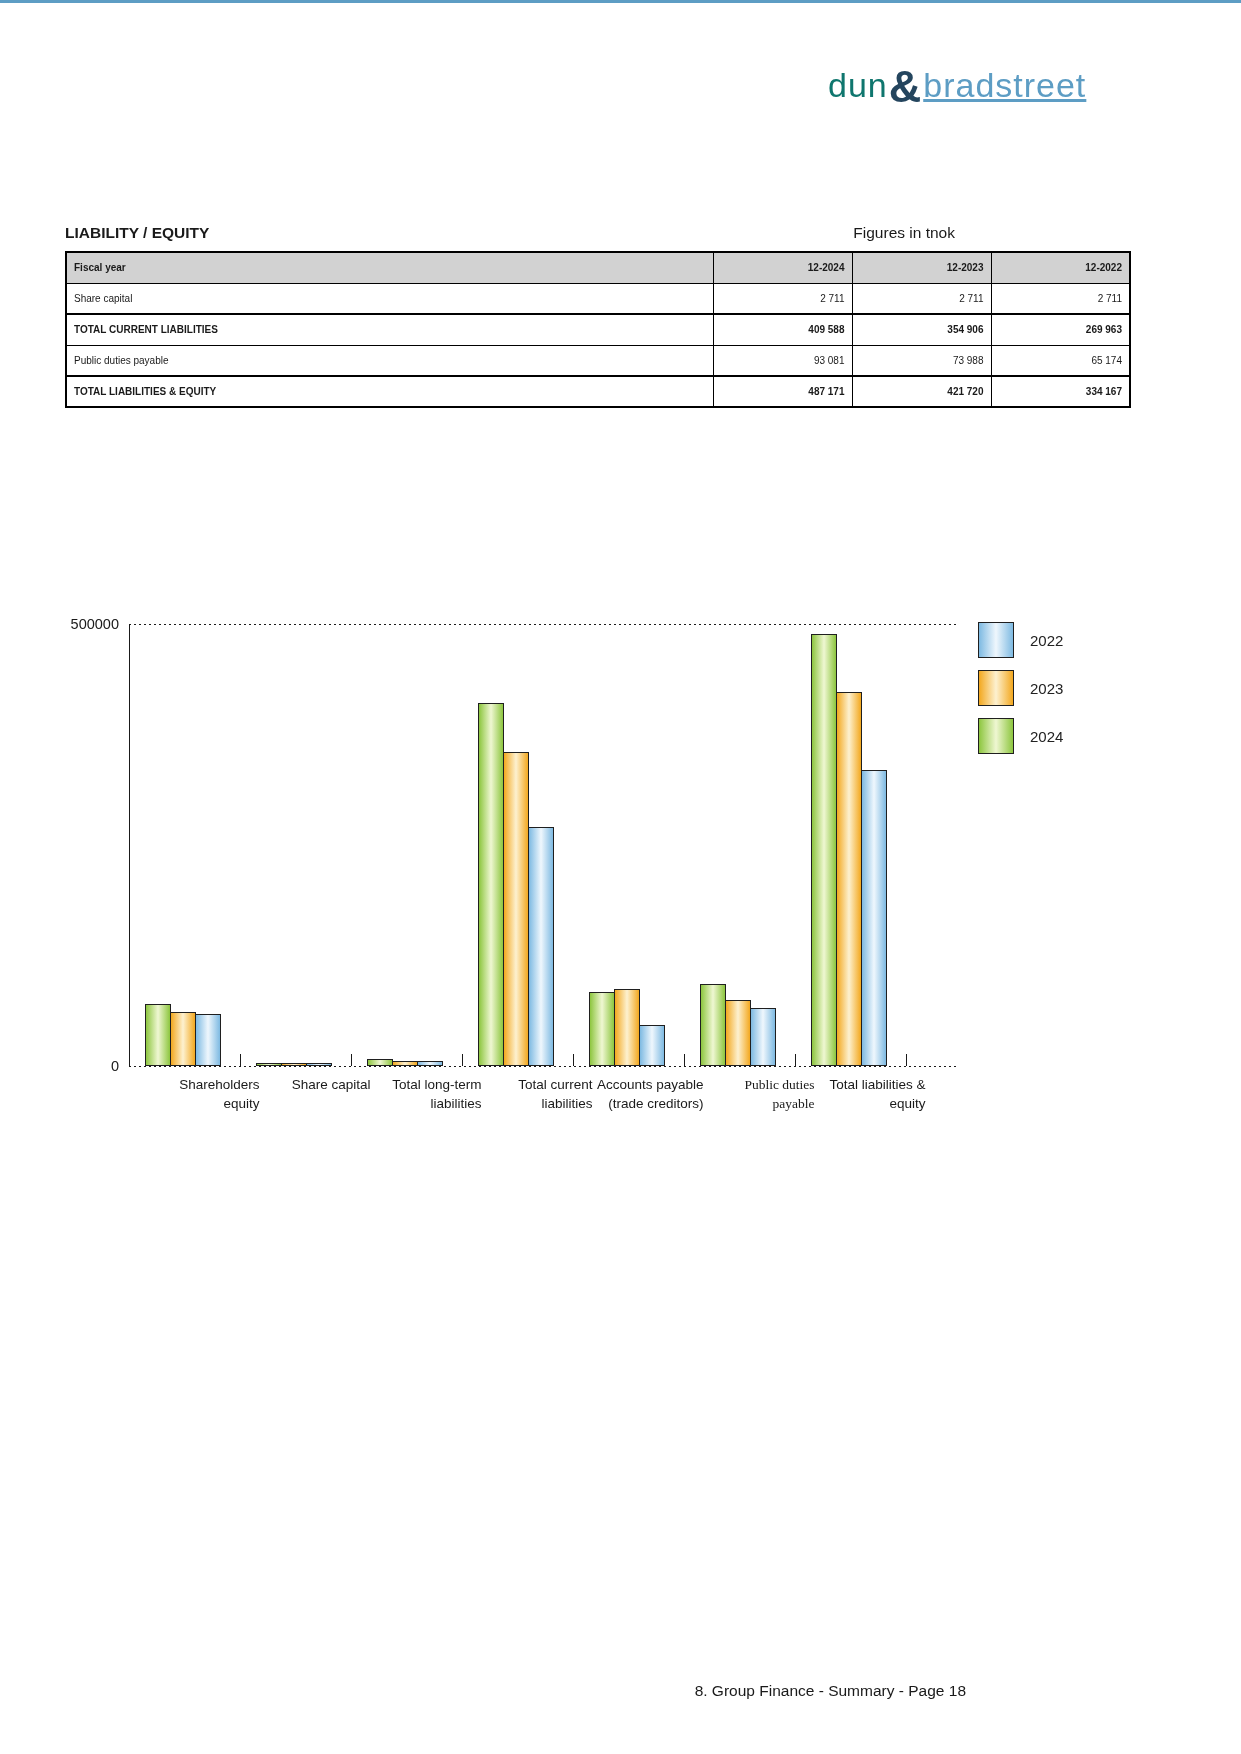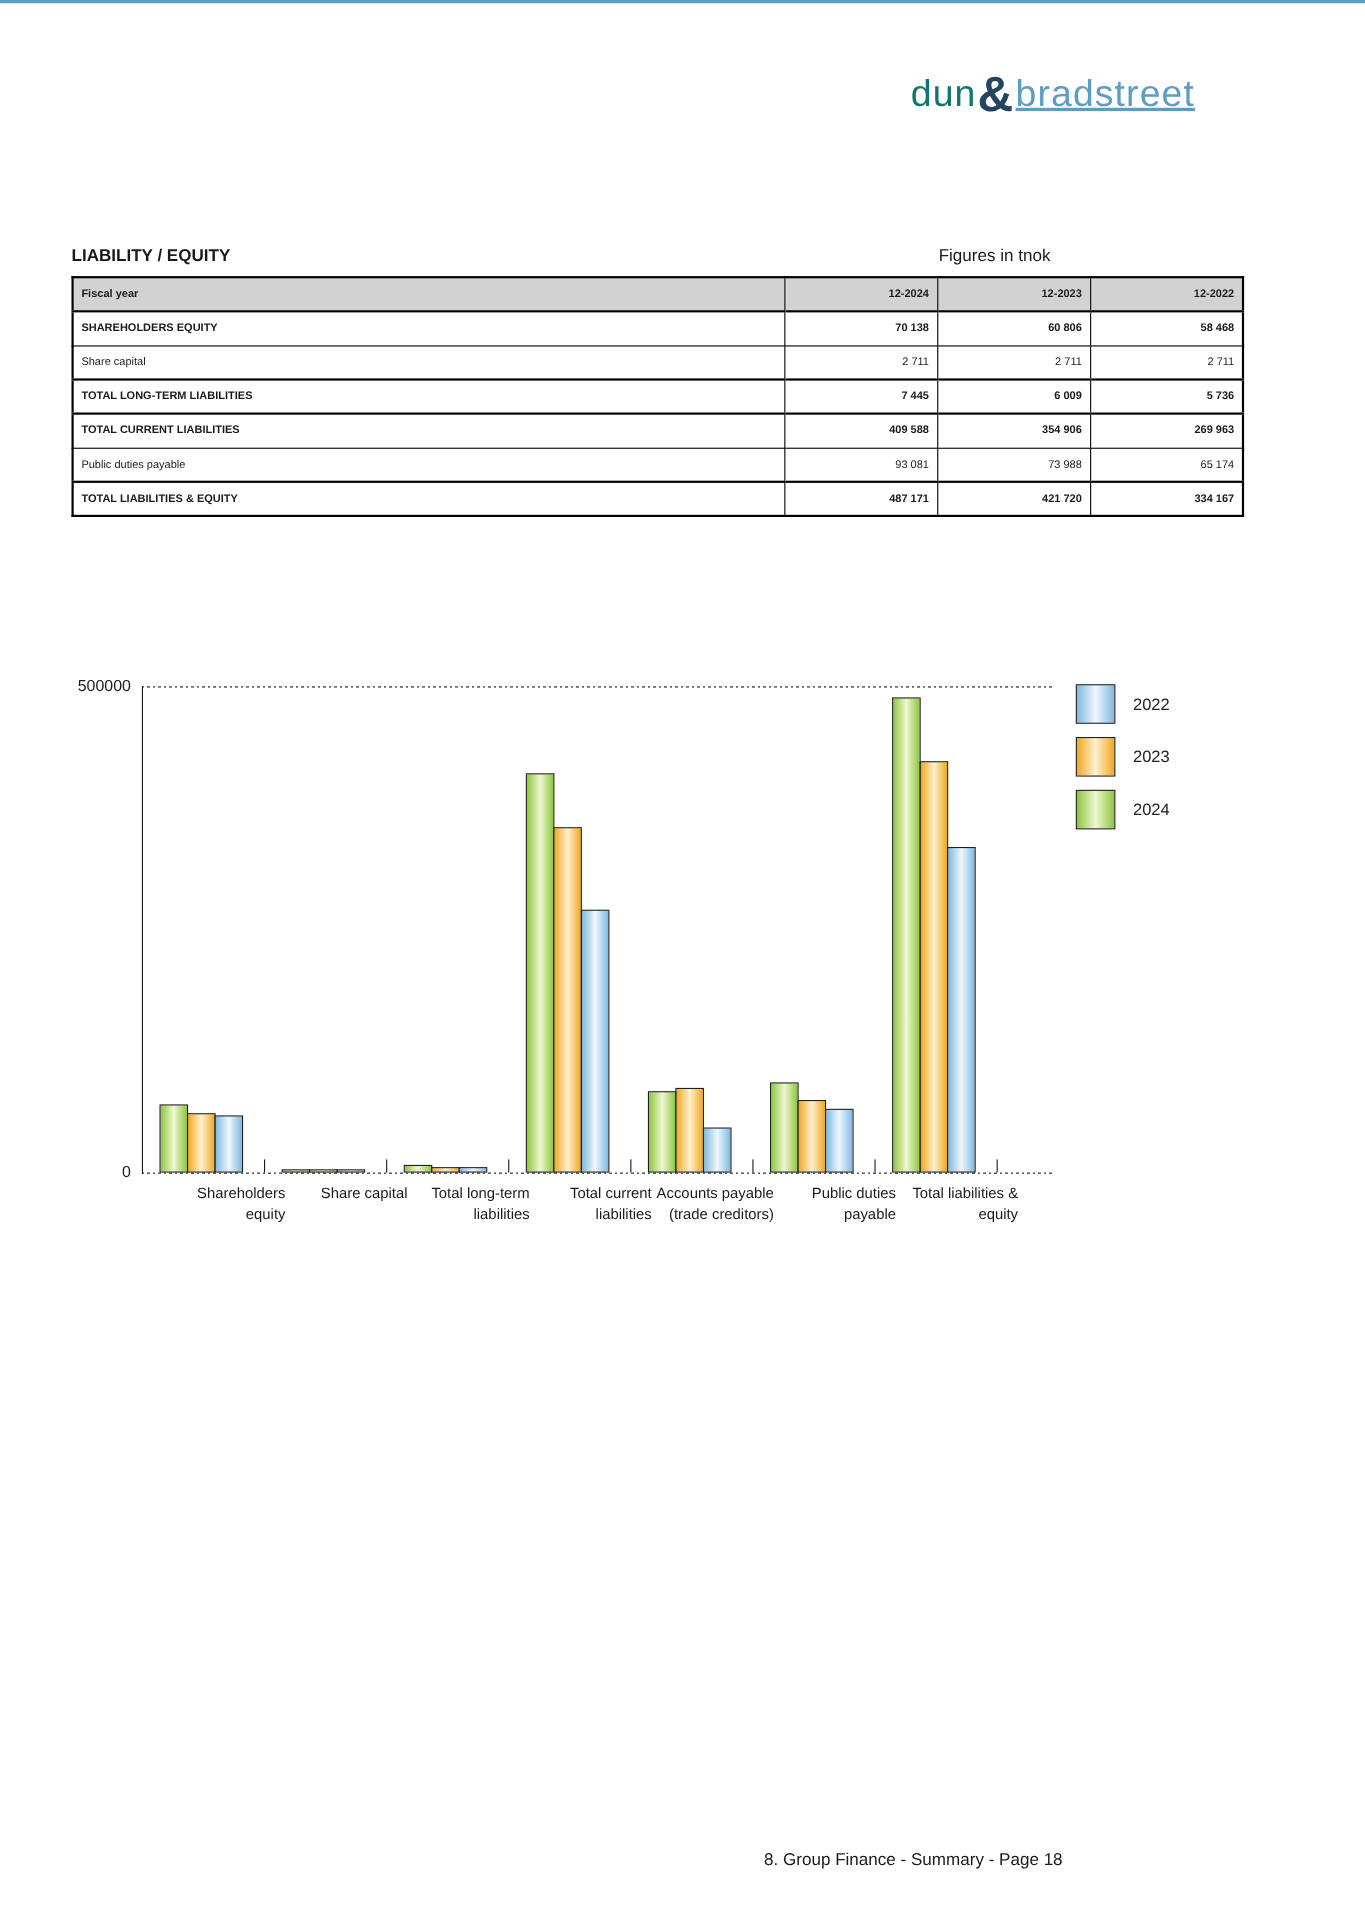--- a/index.html
+++ b/index.html
@@ -69,37 +69,25 @@
   <table class="fin">
     <thead>
       <tr>
         <th>Fiscal year</th>
         <th class="num">12-2024</th>
         <th class="num">12-2023</th>
         <th class="num">12-2022</th>
       </tr>
     </thead>
     <tbody id="table-body">
-        <tr class="bold-row">
-          <td>SHAREHOLDERS EQUITY</td>
-          <td class="num">70 138</td>
-          <td class="num">60 806</td>
-          <td class="num">58 468</td>
-        </tr>
         <tr>
           <td>Share capital</td>
           <td class="num">2 711</td>
           <td class="num">2 711</td>
           <td class="num">2 711</td>
-        </tr>
-        <tr class="bold-row">
-          <td>TOTAL LONG-TERM LIABILITIES</td>
-          <td class="num">7 445</td>
-          <td class="num">6 009</td>
-          <td class="num">5 736</td>
         </tr>
         <tr class="bold-row">
           <td>TOTAL CURRENT LIABILITIES</td>
           <td class="num">409 588</td>
           <td class="num">354 906</td>
           <td class="num">269 963</td>
         </tr>
         <tr>
           <td>Public duties payable</td>
           <td class="num">93 081</td>
@@ -143,21 +131,21 @@
       <div class="cat-label" style="left: 313.5px;">Total current<br>liabilities</div>
       <div class="bar" style="left: 460px; height: 74px; background: linear-gradient(to right, rgb(141, 198, 63) 0%, rgb(239, 247, 210) 50%, rgb(141, 198, 63) 100%);"></div>
       <div class="bar" style="left: 485px; height: 77px; background: linear-gradient(to right, rgb(243, 168, 31) 0%, rgb(253, 241, 208) 50%, rgb(243, 168, 31) 100%);"></div>
       <div class="bar" style="left: 510px; height: 41px; background: linear-gradient(to right, rgb(126, 186, 226) 0%, rgb(239, 247, 253) 50%, rgb(126, 186, 226) 100%);"></div>
       <div class="axis-tick" style="left: 555px;"></div>
       <div class="cat-label" style="left: 424.5px;">Accounts payable<br>(trade creditors)</div>
       <div class="bar" style="left: 571px; height: 82px; background: linear-gradient(to right, rgb(141, 198, 63) 0%, rgb(239, 247, 210) 50%, rgb(141, 198, 63) 100%);"></div>
       <div class="bar" style="left: 596px; height: 66px; background: linear-gradient(to right, rgb(243, 168, 31) 0%, rgb(253, 241, 208) 50%, rgb(243, 168, 31) 100%);"></div>
       <div class="bar" style="left: 621px; height: 58px; background: linear-gradient(to right, rgb(126, 186, 226) 0%, rgb(239, 247, 253) 50%, rgb(126, 186, 226) 100%);"></div>
       <div class="axis-tick" style="left: 666px;"></div>
-      <div class="cat-label" style="left: 535.5px;">Public duties<br>payable</div>
+      <div class="cat-label" style="left: 535.5px; font-family: Liberation Serif, serif;">Public duties<br>payable</div>
       <div class="bar" style="left: 682px; height: 432px; background: linear-gradient(to right, rgb(141, 198, 63) 0%, rgb(239, 247, 210) 50%, rgb(141, 198, 63) 100%);"></div>
       <div class="bar" style="left: 707px; height: 374px; background: linear-gradient(to right, rgb(243, 168, 31) 0%, rgb(253, 241, 208) 50%, rgb(243, 168, 31) 100%);"></div>
       <div class="bar" style="left: 732px; height: 296px; background: linear-gradient(to right, rgb(126, 186, 226) 0%, rgb(239, 247, 253) 50%, rgb(126, 186, 226) 100%);"></div>
       <div class="axis-tick" style="left: 777px;"></div>
       <div class="cat-label" style="left: 646.5px;">Total liabilities &amp;<br>equity</div>
     </div>
 
   <div class="legend" id="legend">
       <div class="legend-entry">
         <div class="legend-swatch" style="background: linear-gradient(to right, rgb(126, 186, 226) 0%, rgb(239, 247, 253) 50%, rgb(126, 186, 226) 100%);"></div>

